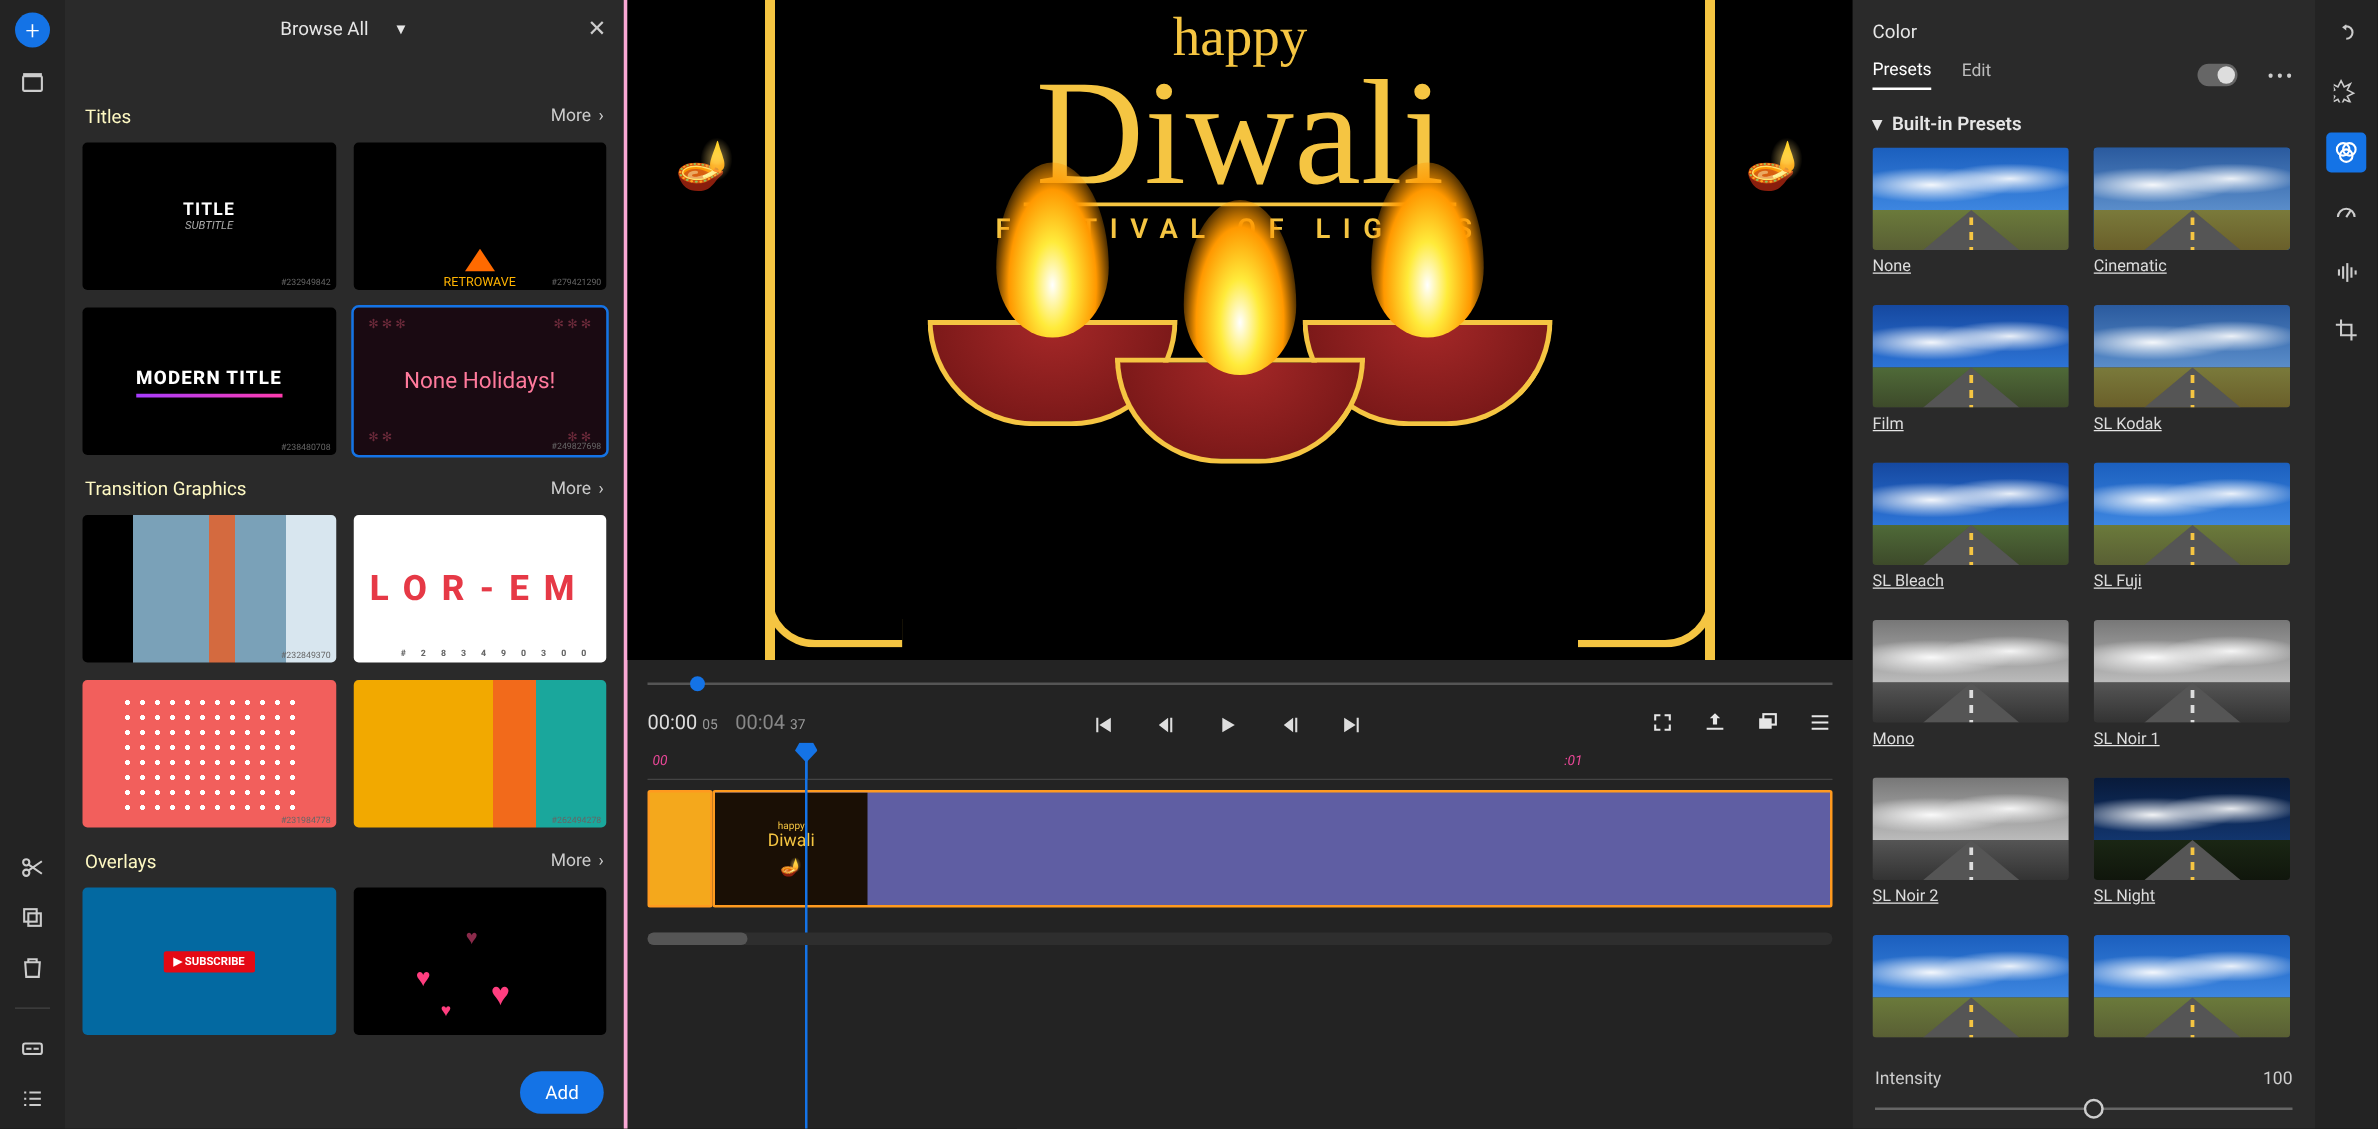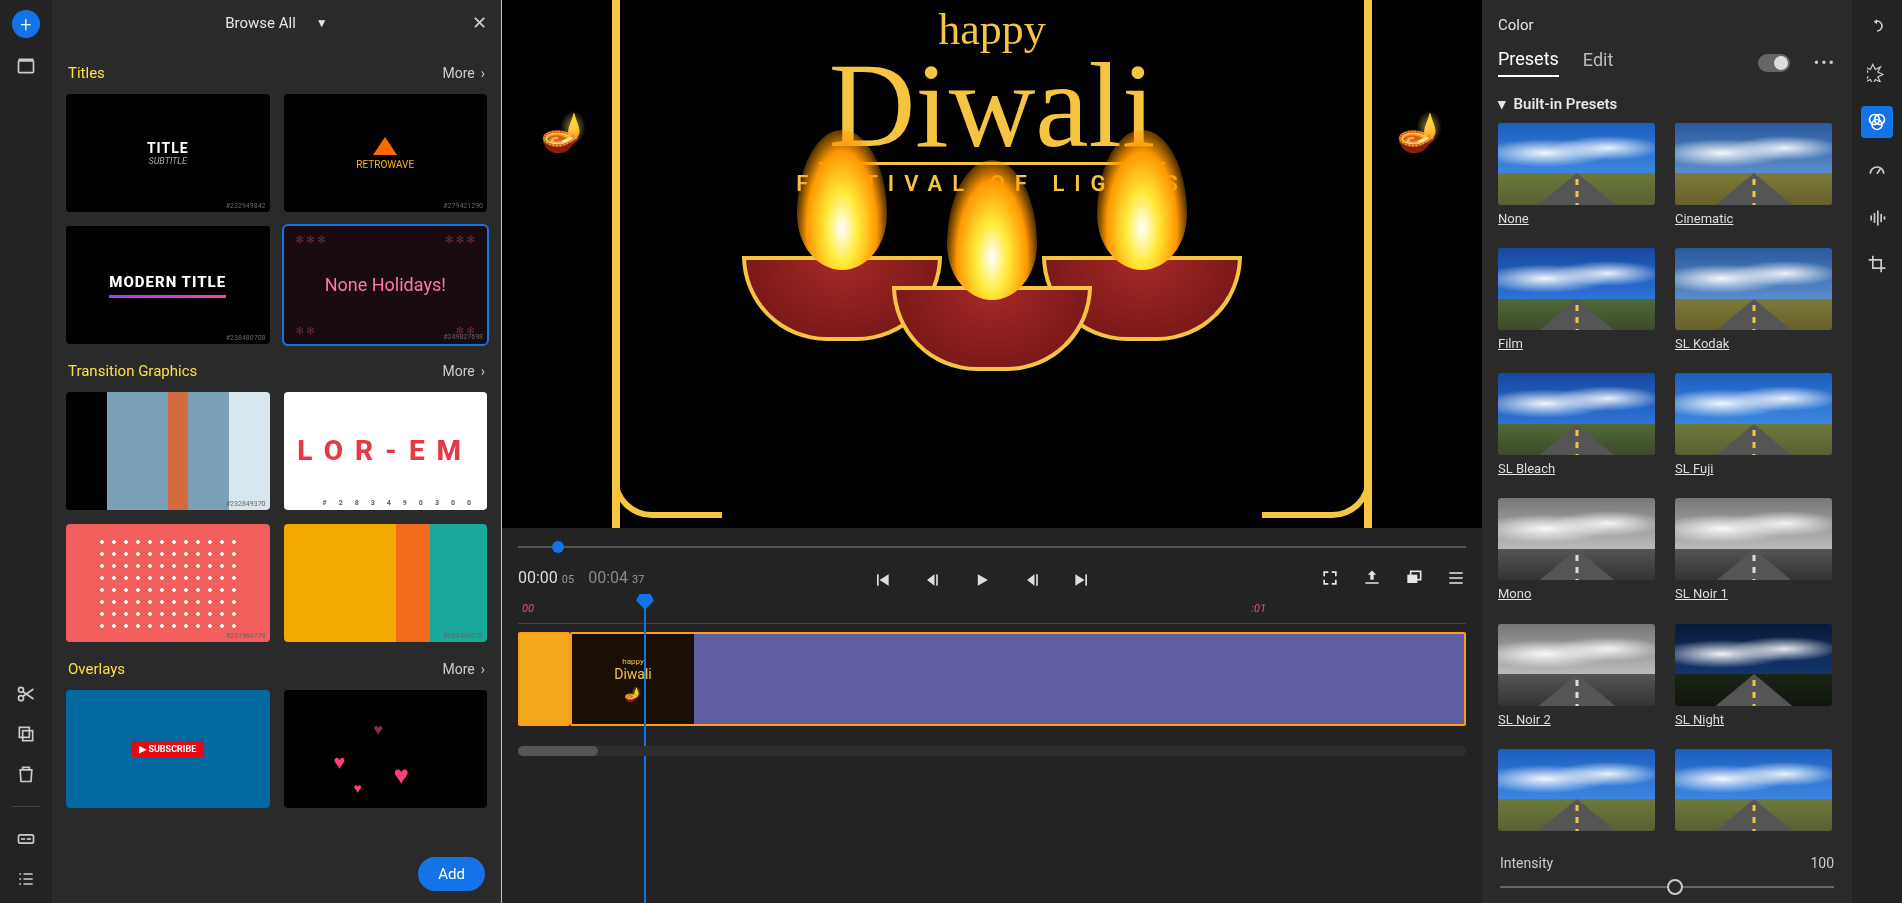--- a/index.html
+++ b/index.html
@@ -1,38 +1,38 @@
 <!DOCTYPE html>
 <html><head>
 <meta charset="utf-8">
 <style>
   * { box-sizing: border-box; margin: 0; padding: 0; font-family: -apple-system, BlinkMacSystemFont, "Segoe UI", Roboto, sans-serif; }
   body { background:#1a1a1a; width:1902px; height:903px; overflow:hidden; color:#e6e6e6; display:flex; }
   .left-rail { width:52px; background:#232323; display:flex; flex-direction:column; align-items:center; padding-top:10px; gap:16px;}
   .left-rail .divider{width:28px;height:1px;background:#444;margin:4px 0;}
   .left-rail .icon, .right-rail .icon { width:24px; height:24px; display:flex; align-items:center; justify-content:center; cursor:pointer; color:#ccc;}
   .add-btn{width:28px;height:28px;border-radius:50%;background:#1473e6;display:flex;align-items:center;justify-content:center;color:#fff;font-size:20px;font-weight:300;}
-  .browse-panel{width:450px;background:#2a2a2a;display:flex;flex-direction:column;position:relative;border-right:1px solid #f9a8d4;}
+  .browse-panel{width:450px;background:#2a2a2a;display:flex;flex-direction:column;position:relative;border-right:3px solid #f9a8d4;gap:20px;}
   .browse-header{display:flex;align-items:center;justify-content:center;padding:14px 12px;position:relative;}
   .browse-title{font-size:15px;color:#e6e6e6;display:flex;align-items:center;gap:20px;}
   .browse-title .chev{font-size:12px;}
   .close-x{position:absolute;right:14px;top:12px;font-size:18px;color:#ccc;cursor:pointer;}
   .browse-scroll{flex:1;overflow-y:auto;padding:0 14px 70px 14px;}
   .section{margin-top:10px;}
   .section-head{display:flex;justify-content:space-between;align-items:center;padding:8px 2px;}
-  .section-head .title{font-size:15px;color:#fde047;}
+  .section-head .title{font-size:15px;color:#fef9c3;}
   .more-link{font-size:14px;color:#ccc;display:flex;align-items:center;gap:6px;cursor:pointer;}
   .thumb-grid{display:grid;grid-template-columns:1fr 1fr;gap:14px;margin-top:4px;}
   .thumb{height:118px;border-radius:4px;background:#000;position:relative;overflow:hidden;cursor:pointer;display:flex;align-items:center;justify-content:center;flex-direction:column;}
   .thumb.selected{outline:2px solid #1473e6;}
   .thumb .small-id{position:absolute;bottom:2px;right:4px;font-size:7px;color:#666;}
   .thumb.title1{color:#fff;font-family:serif;}
   .thumb.title1 .t{font-weight:700;font-size:14px;letter-spacing:1px;}
   .thumb.title1 .s{font-size:9px;color:#aaa;font-style:italic;}
-  .thumb.title2{color:#ffb300;font-size:10px;position:relative;}
+  .thumb.title2{color:#ffb300;font-size:10px;position:relative;justify-content:flex-end;}
   .thumb.title2 .tri{width:0;height:0;border-left:12px solid transparent;border-right:12px solid transparent;border-bottom:18px solid #ff6a00;margin-bottom:4px;}
   .thumb.title4{background:#1a0a12;color:#ff7a9c;font-family:cursive;font-size:18px;text-align:center;line-height:1.1;}
   .thumb.trans1{background:linear-gradient(90deg,#000 0 20%,#7aa1b8 20% 50%,#d46a3f 50% 60%,#7aa1b8 60% 80%,#d8e6ef 80% 100%);}
   .thumb.trans2{background:#fff;color:#e63946;font-weight:800;font-size:28px;letter-spacing:12px;line-height:1.1;}
   .thumb.trans3{background:#f25f5c;position:relative;}
   .thumb.trans3::after{content:"";position:absolute;top:12px;left:30px;right:30px;bottom:12px;background-image:radial-gradient(#fff 2px,transparent 2px);background-size:12px 12px;}
   .thumb.trans4{background:linear-gradient(90deg,#f2a900 0 55%,#f26a1b 55% 72%,#1aa79c 72% 100%);}
   .thumb.ov1{background:#0369a1;}
   .thumb.ov1 .sub{background:#e50914;color:#fff;font-size:9px;font-weight:700;padding:3px 8px;border-radius:2px;}
   .thumb.ov2{background:#000;position:relative;}
@@ -71,21 +71,21 @@
   .clip-row{margin:8px 16px 0 16px;height:94px;position:relative;}
   .clip{position:absolute;top:0;bottom:0;border:2px solid #ff9a1f;border-radius:2px;overflow:hidden;display:flex;}
   .clip.yellow{left:0;width:52px;background:#f4a81c;}
   .clip.main{left:52px;right:0;background:#5f5ea3;display:flex;}
   .clip.main .thumb-strip{width:122px;height:100%;background:#1a0f05;display:flex;align-items:center;justify-content:center;flex-direction:column;font-family:cursive;color:#f5c542;font-size:10px;}
   .hscroll{height:10px;margin:20px 16px 10px 16px;background:#2e2e2e;border-radius:5px;position:relative;}
   .hscroll .handle{position:absolute;left:0;width:80px;top:0;bottom:0;background:#555;border-radius:5px;}
   .right-panel{width:370px;background:#2a2a2a;display:flex;flex-direction:column;padding:16px 16px 0 16px;}
   .rp-title{font-size:15px;color:#e6e6e6;margin-bottom:14px;}
   .rp-tabs{display:flex;align-items:center;gap:24px;margin-bottom:12px;}
-  .rp-tabs .tab{font-size:18px;color:#bbb;padding-bottom:6px;cursor:pointer;}
+  .rp-tabs .tab{font-size:14px;color:#bbb;padding-bottom:6px;cursor:pointer;}
   .rp-tabs .tab.active{color:#fff;border-bottom:2px solid #fff;}
   .rp-tabs .spacer{flex:1;}
   .toggle-switch{width:32px;height:18px;border-radius:9px;background:#666;position:relative;cursor:pointer;}
   .toggle-switch::after{content:"";position:absolute;right:2px;top:2px;width:14px;height:14px;border-radius:50%;background:#ddd;}
   .dots3{letter-spacing:2px;color:#ccc;cursor:pointer;font-size:16px;}
   .section-label{display:flex;align-items:center;gap:8px;font-size:15px;font-weight:600;color:#e6e6e6;margin:6px 0 10px 0;cursor:pointer;}
   .preset-grid{display:grid;grid-template-columns:1fr 1fr;gap:14px 20px;overflow-y:auto;flex:1;padding-right:4px;padding-bottom:6px;}
   .preset{cursor:pointer;text-decoration:underline;}
   .preset .pimg{height:82px;border-radius:3px;background:#333;overflow:hidden;}
   .preset .pimg.sel{outline:3px solid #1473e6;outline-offset:-3px;}

